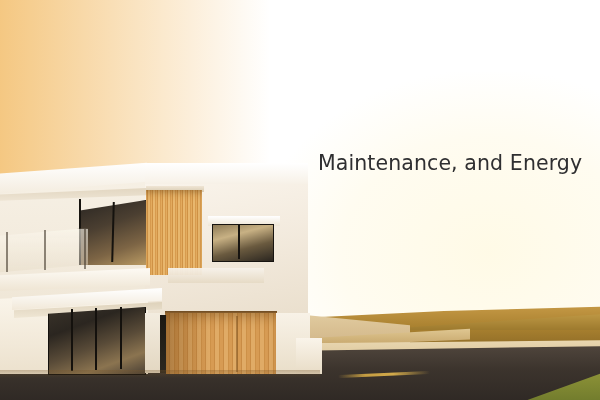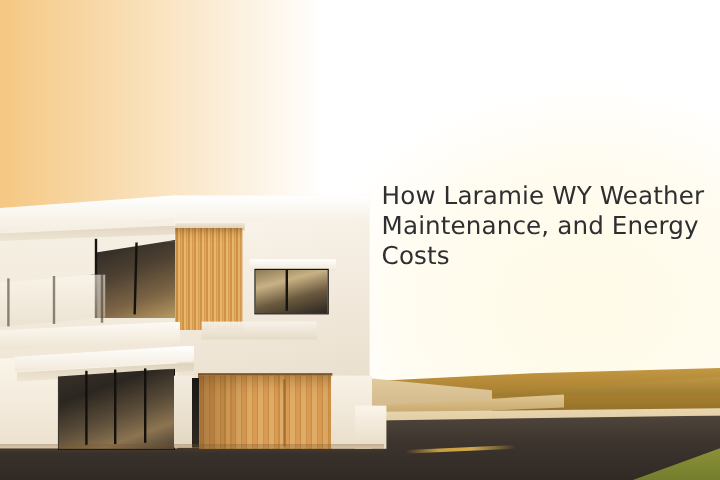--- a/index.html
+++ b/index.html
@@ -578,18 +578,16 @@
     <div class="wood-panel"></div>
     <div class="wood-panel-shadow"></div>
     <div class="wood-panel-seam"></div>
 
     <div class="right-wall"></div>
     <div class="outbuilding"></div>
     <div class="house-base-shadow"></div>
   </div>
 
   <div class="title-block">
-    <div class="title-line">How Laramie WY Weather</div>
     <div class="title-line">Maintenance, and Energy</div>
-    <div class="title-line">Costs</div>
   </div>
 
 </div>
 
 </body></html>

